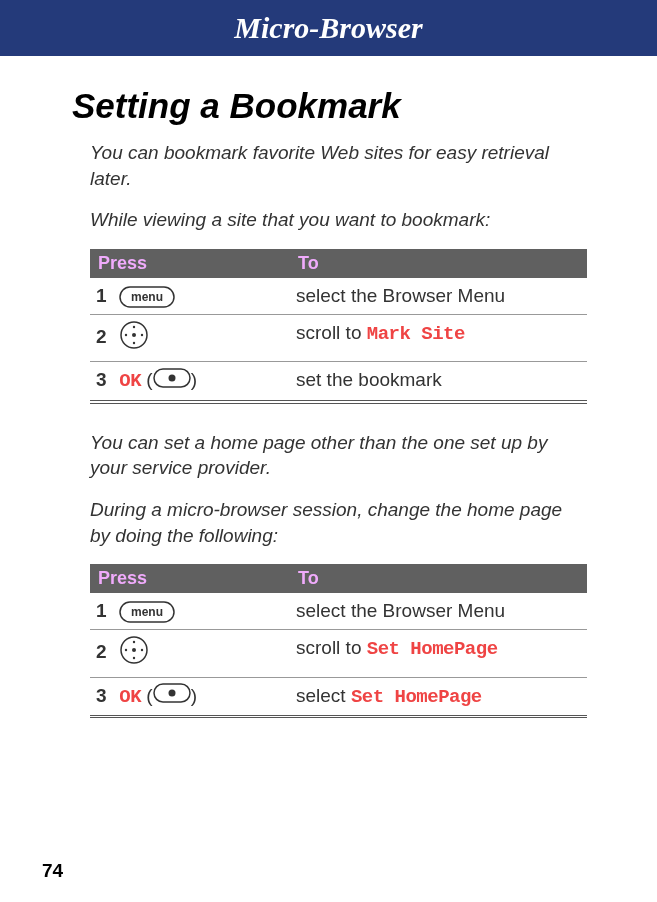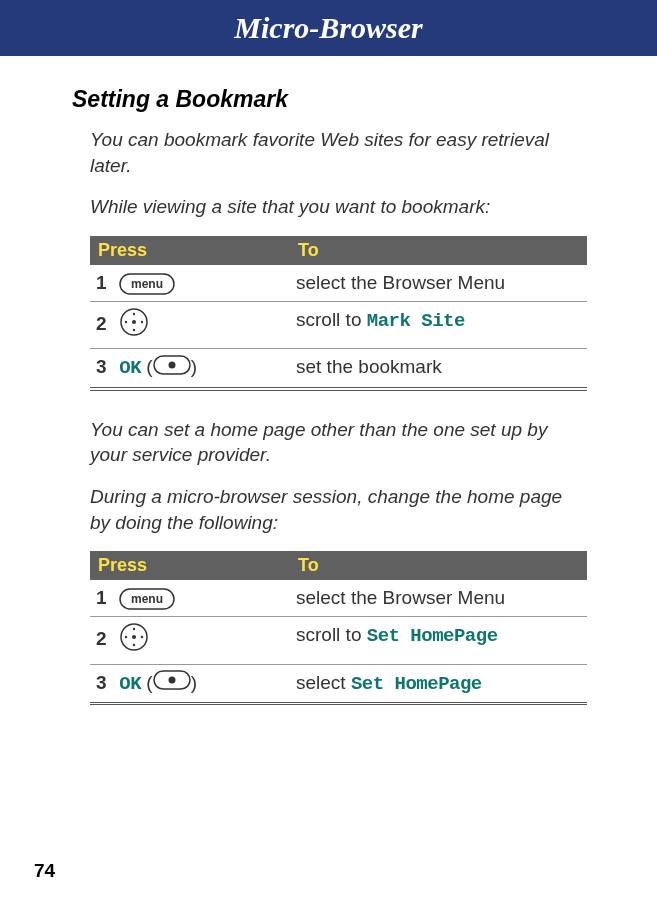--- a/index.html
+++ b/index.html
@@ -22,21 +22,21 @@
       color: #fff;
       font-size: 30px;
       font-weight: bold;
       font-style: italic;
       font-family: Liberation Serif, serif;
     }
     .content {
       padding: 30px 70px 0 90px;
     }
     .section-title {
-      font-size: 23px;
+      font-size: 35px;
       font-weight: bold;
       font-style: italic;
       margin-bottom: 14px;
       margin-left: -18px;
       color: #000;
     }
     .body-text {
       font-size: 19px;
       font-weight: 300;
       color: #333;
@@ -46,21 +46,21 @@
       font-stretch: condensed;
       font-style: italic;
     }
     .instr-table {
       width: 100%;
       border-collapse: collapse;
       margin-bottom: 26px;
     }
     .instr-table thead th {
       background: #606060;
-      color: #fde047;
+      color: #f0abfc;
       text-align: left;
       font-size: 18px;
       font-weight: bold;
       padding: 4px 8px;
     }
     .instr-table thead th:first-child { width: 200px; }
     .instr-table tbody td {
       font-size: 19px;
       font-weight: 300;
       color: #333;
@@ -81,39 +81,39 @@
     .step-num {
       font-weight: bold;
       font-family: Arial, sans-serif;
       display: inline-block;
       width: 18px;
     }
     .key-label {
       font-family: "Courier New", monospace;
       font-weight: bold;
       letter-spacing: -0.5px;
-      color: #0f766e;
+      color: #ef4444;
     }
     .menu-btn {
       display: inline-block;
       vertical-align: middle;
     }
     .menu-btn svg { display: block; }
     .dot-btn {
       display: inline-block;
       vertical-align: middle;
     }
     .nav-btn {
       display: inline-block;
       vertical-align: middle;
     }
     .page-num {
       position: absolute;
       bottom: 20px;
-      left: 34px;
+      left: 42px;
       font-size: 19px;
       font-weight: bold;
       font-family: "Arial Narrow", Arial, sans-serif;
     }
   </style>
 </head>
 <body>
 
 <div class="header-bar">
   <div class="header-title">Micro-Browser</div>

